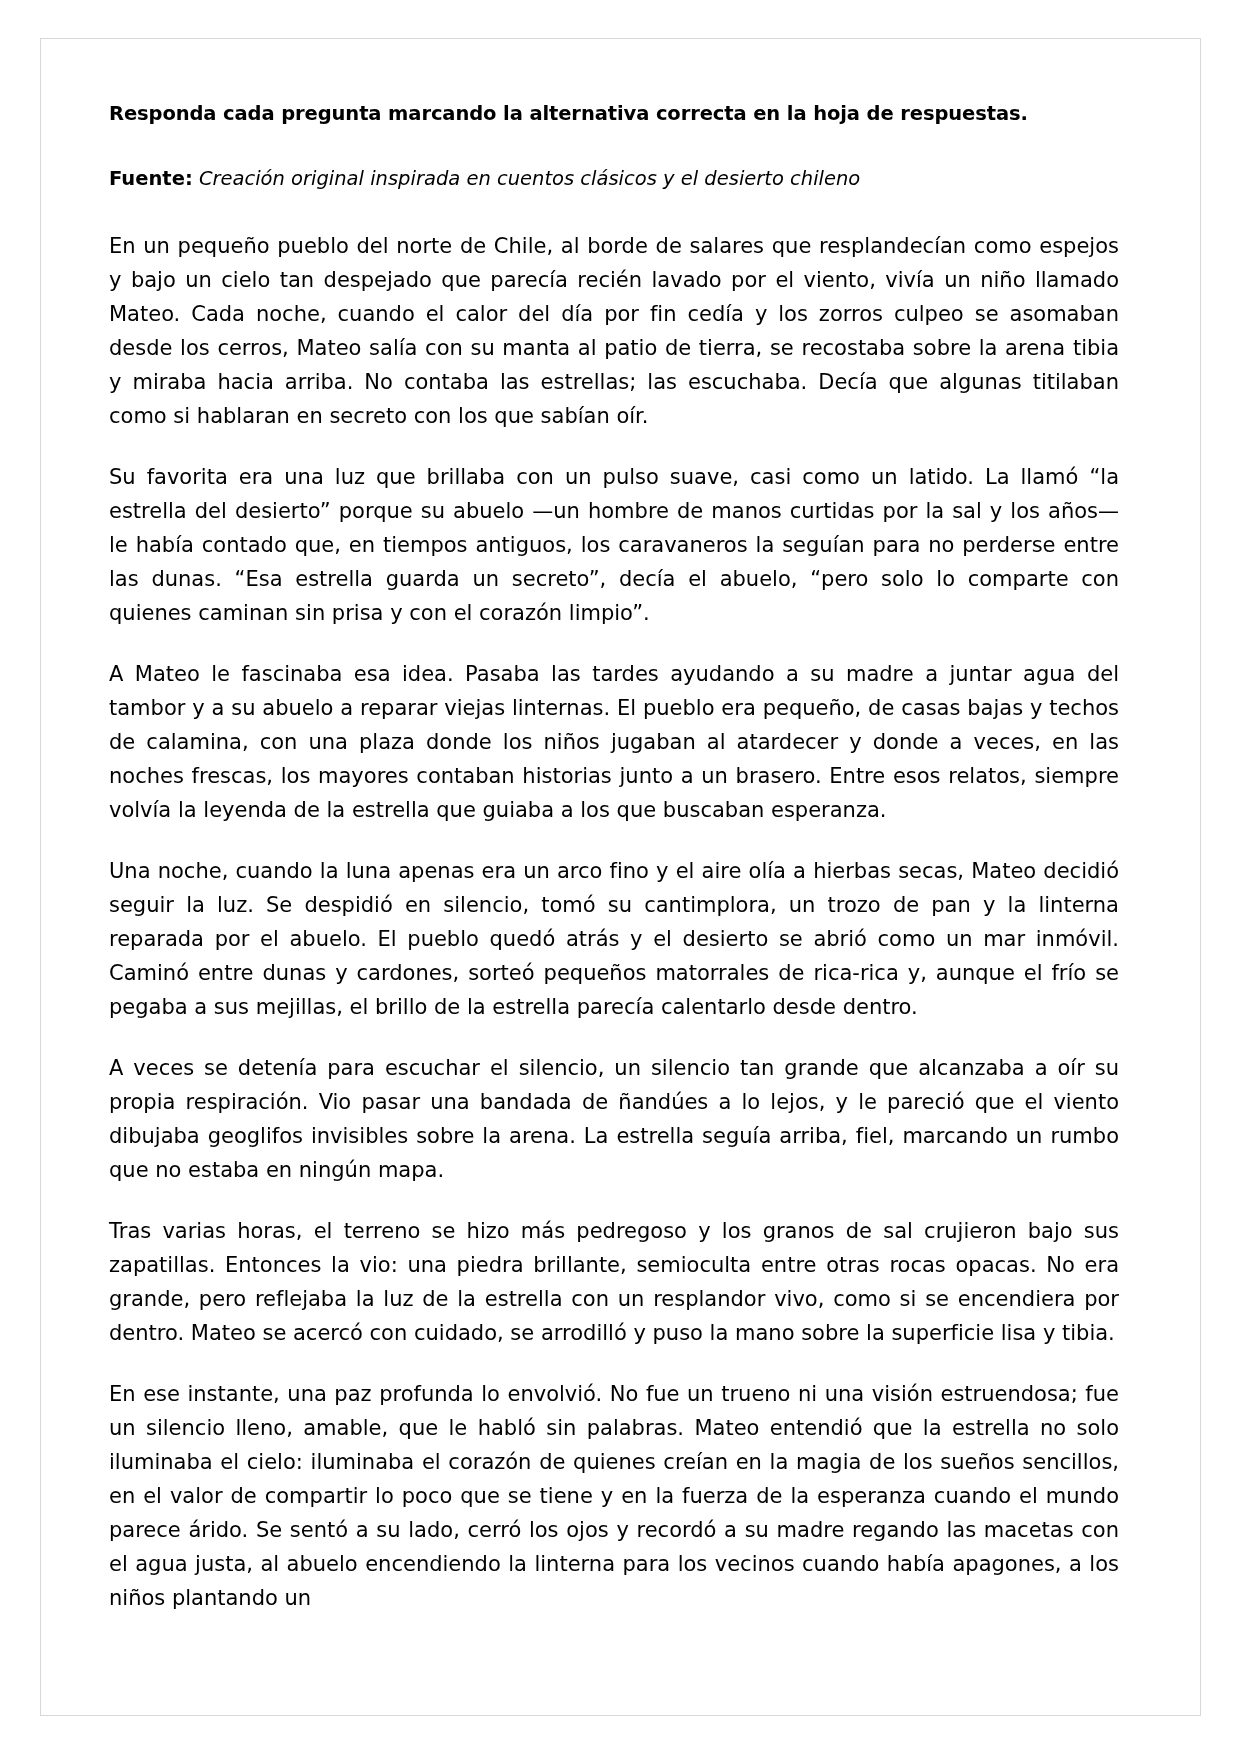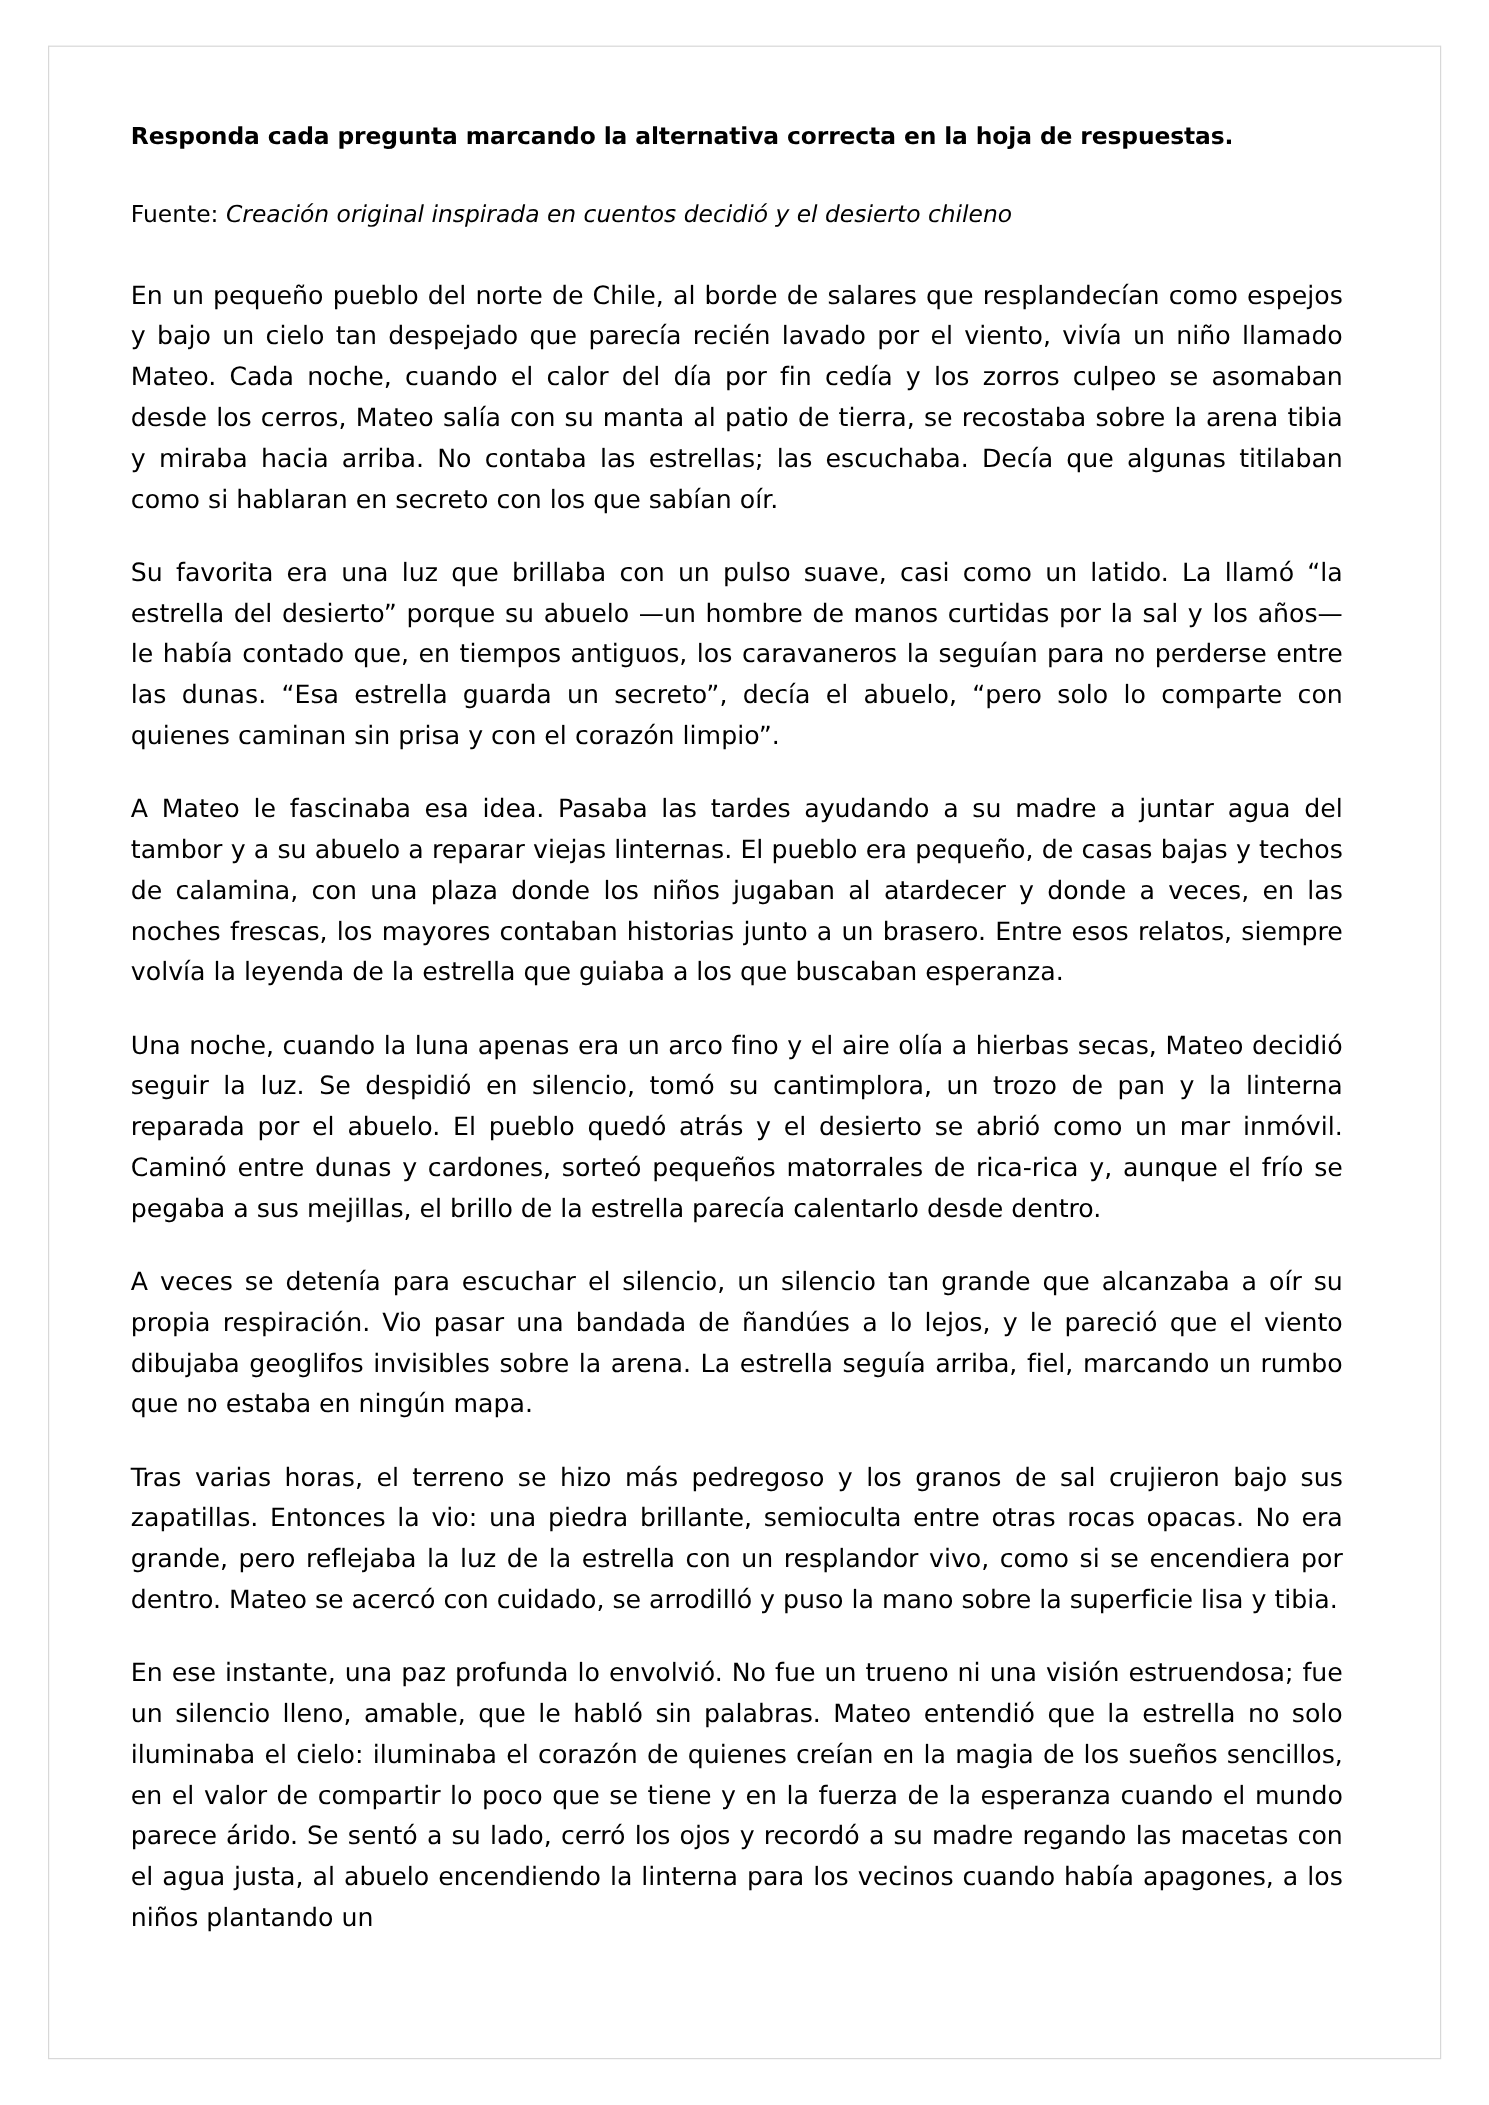--- a/index.html
+++ b/index.html
@@ -51,21 +51,21 @@
     font-weight: normal;
     line-height: 1.25;
     margin: 0 0 46px 0;
   }
   .source-line {
     font-size: 19.5px;
     line-height: 1.35;
     margin: 0 0 36px 0;
   }
   .source-label {
-    font-weight: normal;
+    font-weight: bold;
   }
   .source-text {
     font-style: italic;
   }
   p.body-par {
     font-size: 21px;
     line-height: 1.62;
     text-align: justify;
     margin: 0 0 27px 0;
     hyphens: none;
@@ -79,21 +79,21 @@
 
 <div class="page">
   <div class="sheet">
     <div class="content">
 
       <div class="instruction">Responda cada pregunta marcando la alternativa correcta en la hoja de respuestas.</div>
 
 
       <div class="source-line">
         <span class="source-label">Fuente:</span>
-        <span class="source-text">Creación original inspirada en cuentos decidió y el desierto chileno</span>
+        <span class="source-text">Creación original inspirada en cuentos clásicos y el desierto chileno</span>
       </div>
 
       <p class="body-par">En un pequeño pueblo del norte de Chile, al borde de salares que resplandecían como espejos y bajo un cielo tan despejado que parecía recién lavado por el viento, vivía un niño llamado Mateo. Cada noche, cuando el calor del día por fin cedía y los zorros culpeo se asomaban desde los cerros, Mateo salía con su manta al patio de tierra, se recostaba sobre la arena tibia y miraba hacia arriba. No contaba las estrellas; las escuchaba. Decía que algunas titilaban como si hablaran en secreto con los que sabían oír.</p>
       <p class="body-par">Su favorita era una luz que brillaba con un pulso suave, casi como un latido. La llamó “la estrella del desierto” porque su abuelo —un hombre de manos curtidas por la sal y los años— le había contado que, en tiempos antiguos, los caravaneros la seguían para no perderse entre las dunas. “Esa estrella guarda un secreto”, decía el abuelo, “pero solo lo comparte con quienes caminan sin prisa y con el corazón limpio”.</p>
       <p class="body-par">A Mateo le fascinaba esa idea. Pasaba las tardes ayudando a su madre a juntar agua del tambor y a su abuelo a reparar viejas linternas. El pueblo era pequeño, de casas bajas y techos de calamina, con una plaza donde los niños jugaban al atardecer y donde a veces, en las noches frescas, los mayores contaban historias junto a un brasero. Entre esos relatos, siempre volvía la leyenda de la estrella que guiaba a los que buscaban esperanza.</p>
       <p class="body-par">Una noche, cuando la luna apenas era un arco fino y el aire olía a hierbas secas, Mateo decidió seguir la luz. Se despidió en silencio, tomó su cantimplora, un trozo de pan y la linterna reparada por el abuelo. El pueblo quedó atrás y el desierto se abrió como un mar inmóvil. Caminó entre dunas y cardones, sorteó pequeños matorrales de rica-rica y, aunque el frío se pegaba a sus mejillas, el brillo de la estrella parecía calentarlo desde dentro.</p>
       <p class="body-par">A veces se detenía para escuchar el silencio, un silencio tan grande que alcanzaba a oír su propia respiración. Vio pasar una bandada de ñandúes a lo lejos, y le pareció que el viento dibujaba geoglifos invisibles sobre la arena. La estrella seguía arriba, fiel, marcando un rumbo que no estaba en ningún mapa.</p>
       <p class="body-par">Tras varias horas, el terreno se hizo más pedregoso y los granos de sal crujieron bajo sus zapatillas. Entonces la vio: una piedra brillante, semioculta entre otras rocas opacas. No era grande, pero reflejaba la luz de la estrella con un resplandor vivo, como si se encendiera por dentro. Mateo se acercó con cuidado, se arrodilló y puso la mano sobre la superficie lisa y tibia.</p>
       <p class="body-par">En ese instante, una paz profunda lo envolvió. No fue un trueno ni una visión estruendosa; fue un silencio lleno, amable, que le habló sin palabras. Mateo entendió que la estrella no solo iluminaba el cielo: iluminaba el corazón de quienes creían en la magia de los sueños sencillos, en el valor de compartir lo poco que se tiene y en la fuerza de la esperanza cuando el mundo parece árido. Se sentó a su lado, cerró los ojos y recordó a su madre regando las macetas con el agua justa, al abuelo encendiendo la linterna para los vecinos cuando había apagones, a los niños plantando un</p>
 

